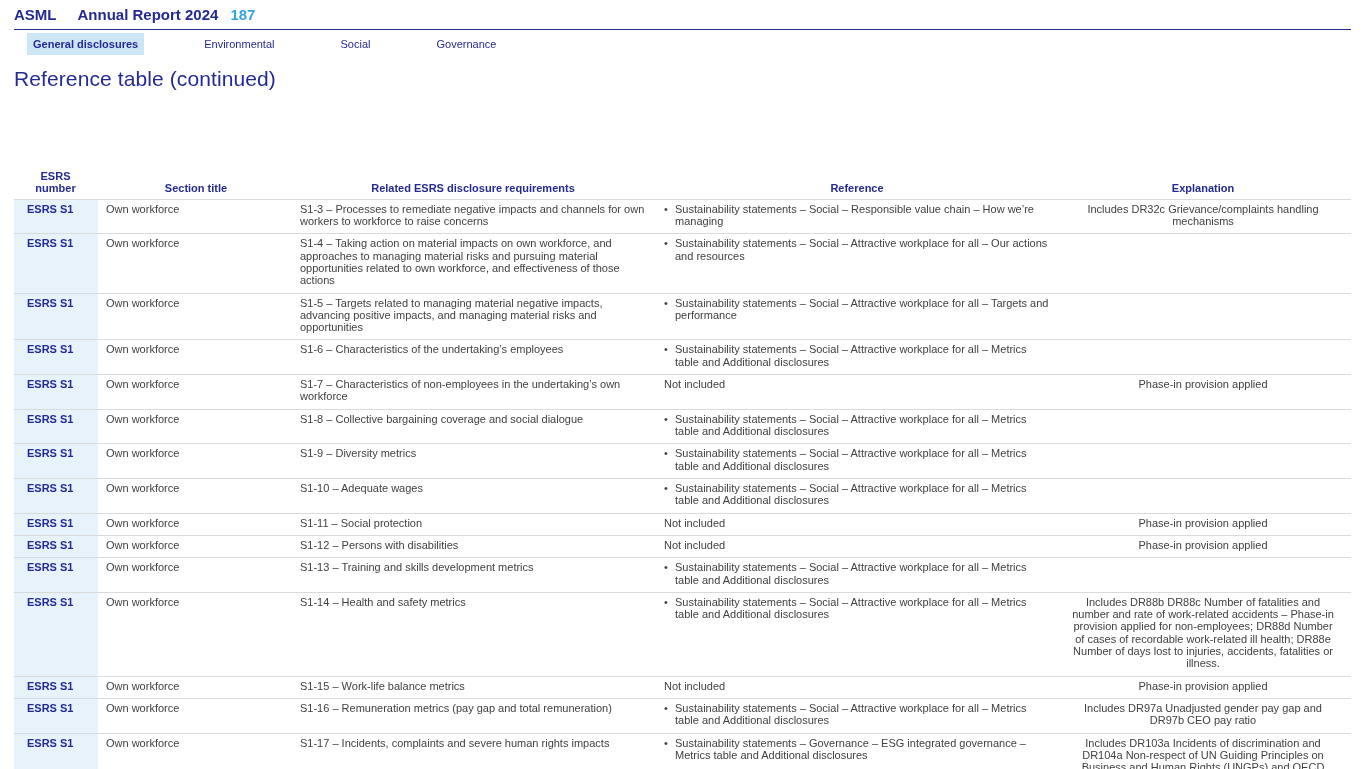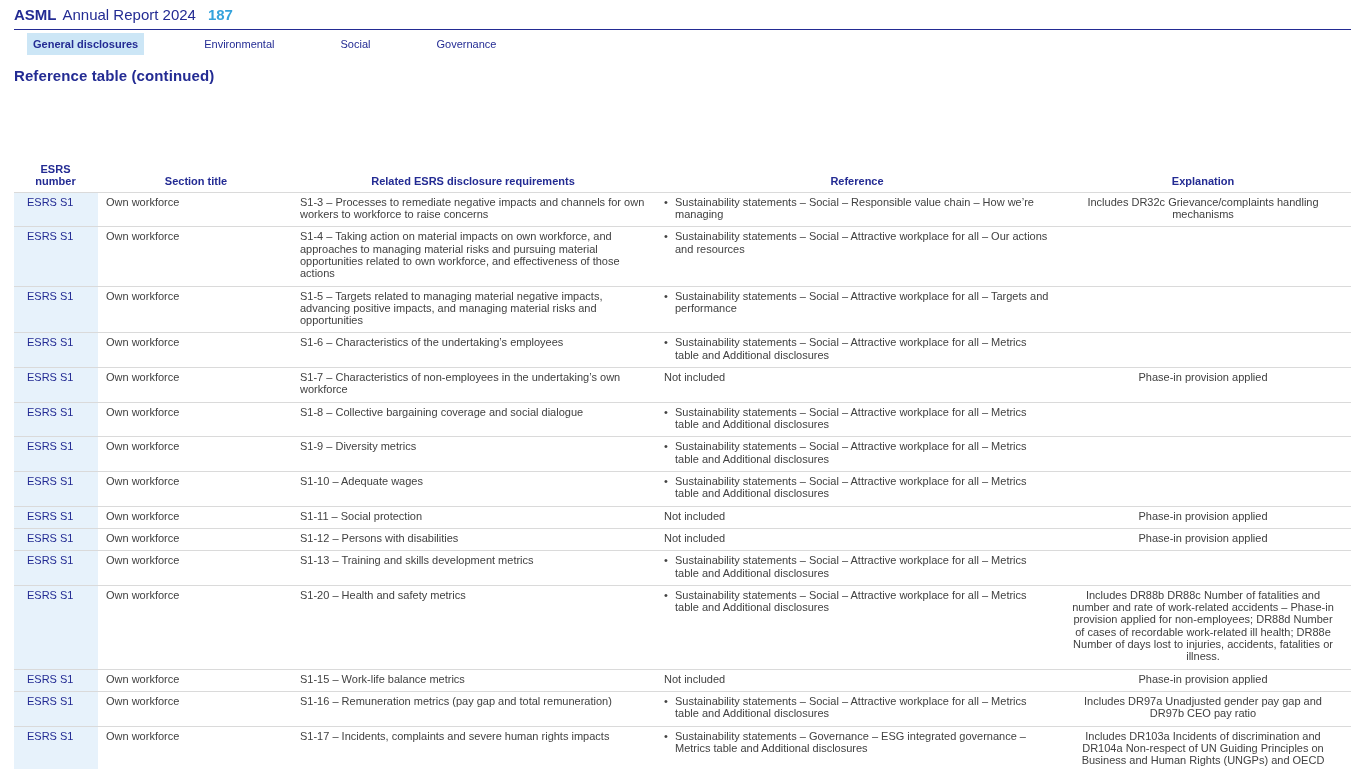--- a/index.html
+++ b/index.html
@@ -28,37 +28,37 @@
   .tab {
     font-size: 11px; color: var(--navy); letter-spacing: 0.3px;
     white-space: nowrap; cursor: pointer;
   }
   .tab.active {
     background: var(--navy); color: #ffffff; font-weight: bold;
     height: 30px; display: flex; align-items: center; padding: 0 19px;
   }
   .meta { display: flex; align-items: center; font-size: 15px; color: var(--navy); white-space: nowrap; }
   .meta .brand { font-weight: bold; }
-  .meta .report-title { margin-left: 6px; }
+  .meta .report-title { margin-left: 21px; font-weight: bold; }
   .meta .page-num { margin-left: 12px; color: var(--lightblue); font-weight: bold; }
 
   
   .subnav {
     margin: 0 14px; height: 27px;
     display: flex; align-items: center; padding-left: 13px; gap: 29px;
   }
   .subnav-item {
     font-size: 11px; color: var(--navy); padding: 5px 6px;
     margin-right: 25px; white-space: nowrap; cursor: pointer;
   }
   .subnav-item.active { background: var(--hl); font-weight: bold; }
 
   
   .page-title {
-    margin: 10px 14px 12px; font-size: 15px; font-weight: 700;
+    margin: 10px 14px 12px; font-size: 21px; font-weight: 400;
     color: var(--navy); letter-spacing: 0.1px;
   }
 
   
   table.ref-table {
     margin: 77px 14px 0; width: 1337px;
     border-collapse: collapse; table-layout: fixed;
     font-size: 11px; line-height: 1.12;
   }
   .ref-table th {
@@ -73,21 +73,21 @@
   .ref-table tbody tr:last-child td { border-bottom: 1px solid var(--border); }
 
   .col-esrs  { padding-left: 13px !important; }
   .col-section { padding-left: 8px !important; }
   .col-req   { padding-left: 0 !important; }
   .col-ref   { padding-left: 4px !important; }
   .col-expl  { padding-left: 5px !important; text-align: center; }
 
   td.col-esrs {
     background: var(--colbg);
-    color: var(--navy); font-weight: normal;
+    color: var(--navy); font-weight: bold;
   }
 
   .bullet-item { display: flex; }
   .bullet-item .dot { flex: 0 0 11px; }
 </style>
 </head>
 <body>
 
 <header class="topnav">
   <div class="meta">
@@ -237,21 +237,21 @@
           <div class="bullet-item">
             <span class="dot">•</span>
             <span>Sustainability statements – Social – Attractive workplace for all – Metrics table and Additional disclosures</span>
           </div>
         </td>
         <td class="col-expl"></td>
       </tr>
       <tr>
         <td class="col-esrs">ESRS S1</td>
         <td class="col-section">Own workforce</td>
-        <td class="col-req">S1-20 – Health and safety metrics</td>
+        <td class="col-req">S1-14 – Health and safety metrics</td>
         <td class="col-ref">
           <div class="bullet-item">
             <span class="dot">•</span>
             <span>Sustainability statements – Social – Attractive workplace for all – Metrics table and Additional disclosures</span>
           </div>
         </td>
         <td class="col-expl">Includes DR88b DR88c Number of fatalities and number and rate of work-related accidents – Phase-in provision applied for non-employees; DR88d Number of cases of recordable work-related ill health; DR88e Number of days lost to injuries, accidents, fatalities or illness.</td>
       </tr>
       <tr>
         <td class="col-esrs">ESRS S1</td>

